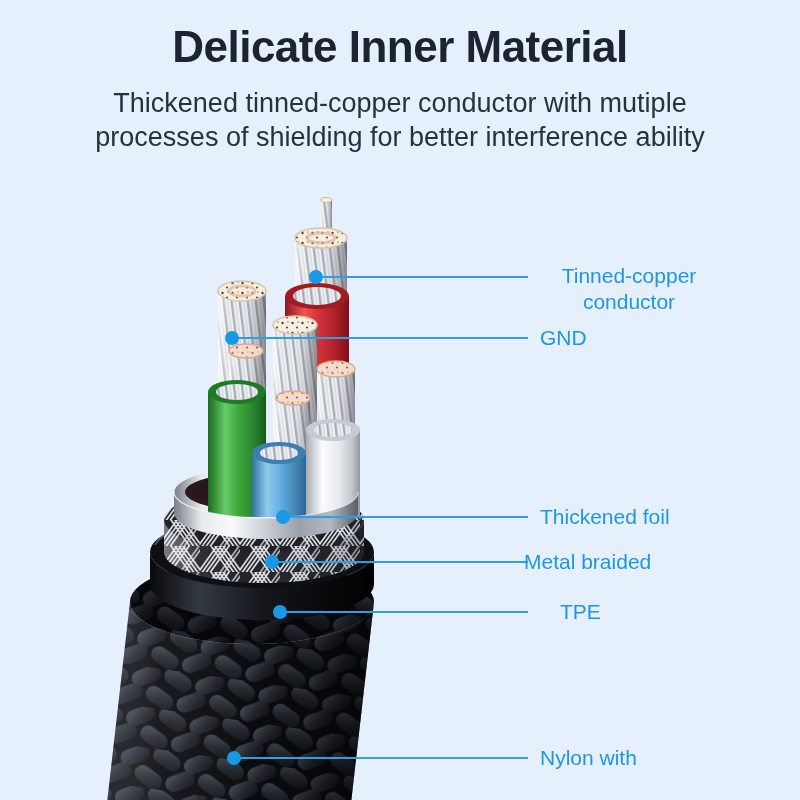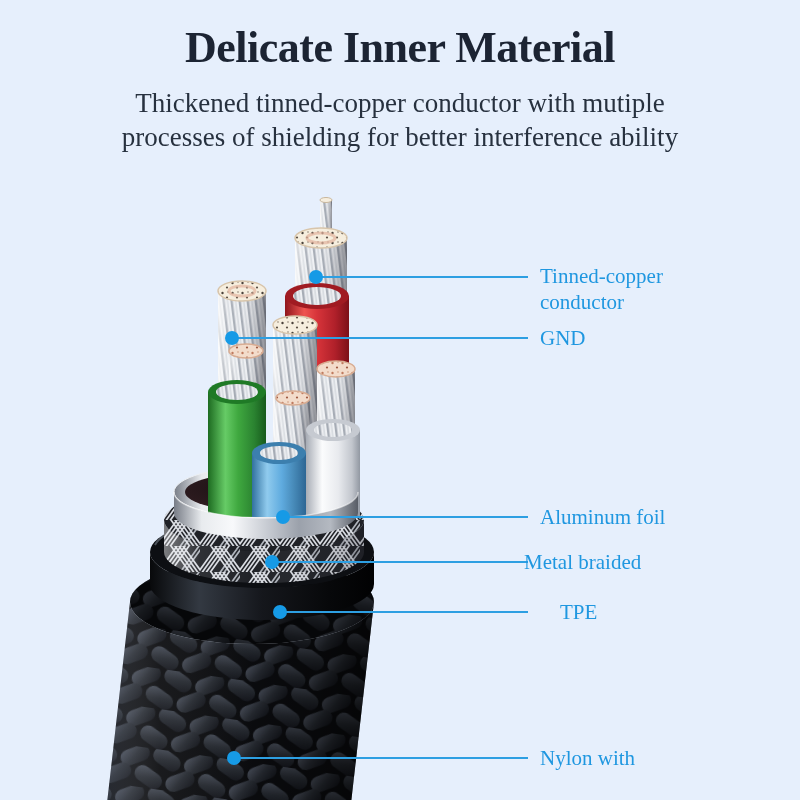--- a/index.html
+++ b/index.html
@@ -1,40 +1,40 @@
 <!DOCTYPE html>
 <html><head>
 <meta charset="utf-8">
 <style>
   html,body{margin:0;padding:0;}
   .stage{
     position:relative;width:800px;height:800px;overflow:hidden;
     background:#e6effc;
-    font-family:Liberation Serif, serif;
+    font-family:Liberation Sans, sans-serif;
   }
   .title{
     position:absolute;top:22px;left:0;width:800px;margin:0;
     text-align:center;font-size:44px;font-weight:bold;letter-spacing:-0.5px;
     color:#1c2433;
   }
   .sub{
     position:absolute;left:0;width:800px;margin:0;text-align:center;
     font-size:27px;font-weight:400;color:#27313f;
   }
   .sub1{top:88px;}
   .sub2{top:122px;}
   .cable-svg{position:absolute;left:0;top:0;}
   .callouts{position:absolute;inset:0;}
   .dot{position:absolute;width:14px;height:14px;border-radius:50%;background:#169ae6;}
   .line{position:absolute;height:2px;background:#2d9fe2;}
   .lbl{
     position:absolute;font-size:21px;line-height:26px;color:#1f97e0;
     white-space:nowrap;
   }
-  .lbl.wrap{white-space:normal;width:178px;}
+  .lbl.wrap{white-space:normal;width:178px;text-align:center;}
   
   .c1 .dot{left:309px;top:270px;} .c1 .line{left:316px;top:276px;width:212px;} .c1 .lbl{left:540px;top:263px;}
   
   .c2 .dot{left:225px;top:331px;} .c2 .line{left:232px;top:337px;width:296px;} .c2 .lbl{left:540px;top:325px;text-align:right;}
   
   .c3 .dot{left:276px;top:510px;} .c3 .line{left:283px;top:516px;width:245px;} .c3 .lbl{left:540px;top:504px;}
   
   .c4 .dot{left:265px;top:555px;} .c4 .line{left:272px;top:561px;width:256px;} .c4 .lbl{left:524px;top:549px;}
   
   .c5 .dot{left:273px;top:605px;} .c5 .line{left:280px;top:611px;width:248px;} .c5 .lbl{left:560px;top:599px;}
@@ -268,21 +268,21 @@
       <span class="lbl wrap">Tinned-copper conductor</span>
     </div>
     <div class="c2">
       <span class="line"></span>
       <span class="dot"></span>
       <span class="lbl">GND</span>
     </div>
     <div class="c3">
       <span class="line"></span>
       <span class="dot"></span>
-      <span class="lbl">Aluminum foil</span>
+      <span class="lbl">Thickened foil</span>
     </div>
     <div class="c4">
       <span class="line"></span>
       <span class="dot"></span>
       <span class="lbl">Metal braided</span>
     </div>
     <div class="c5">
       <span class="line"></span>
       <span class="dot"></span>
       <span class="lbl">TPE</span>

